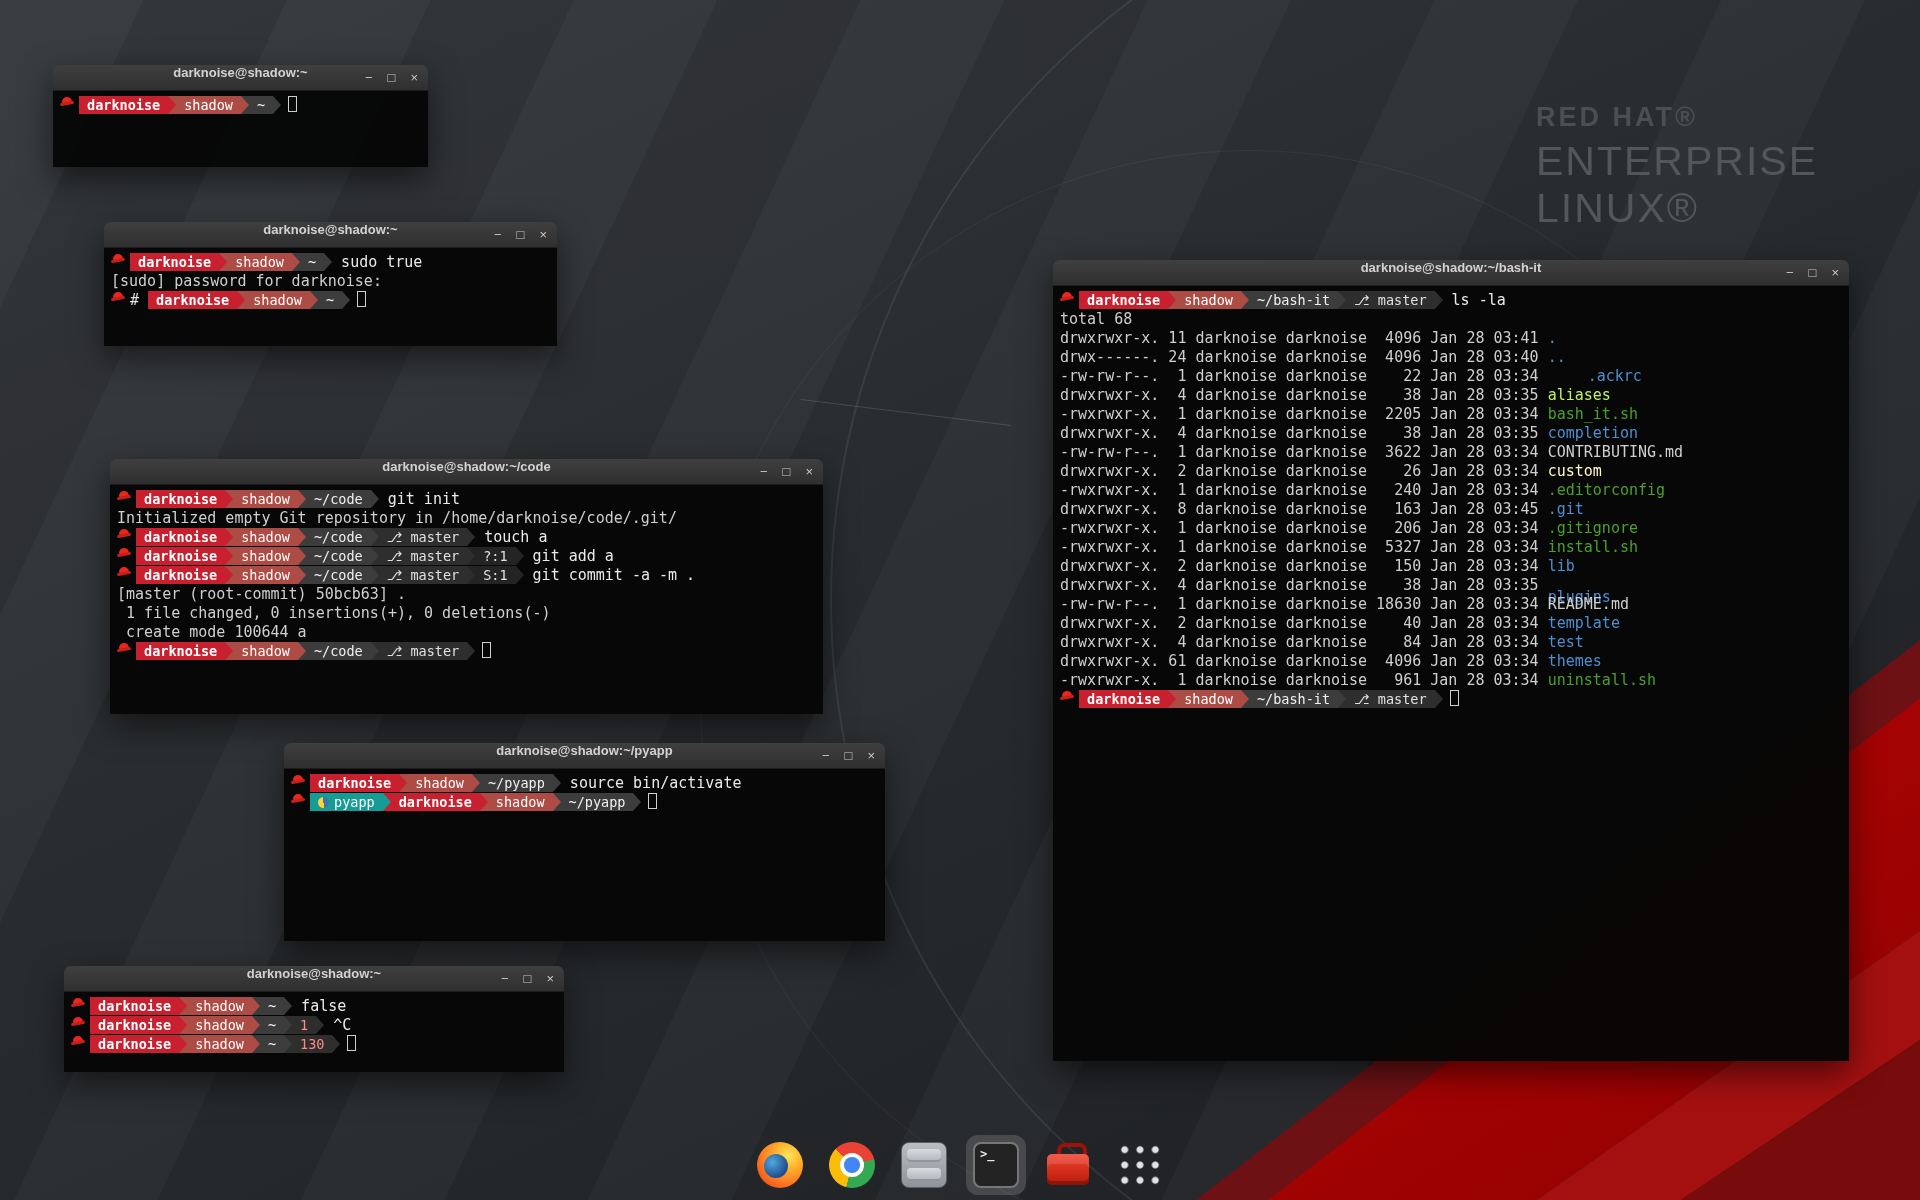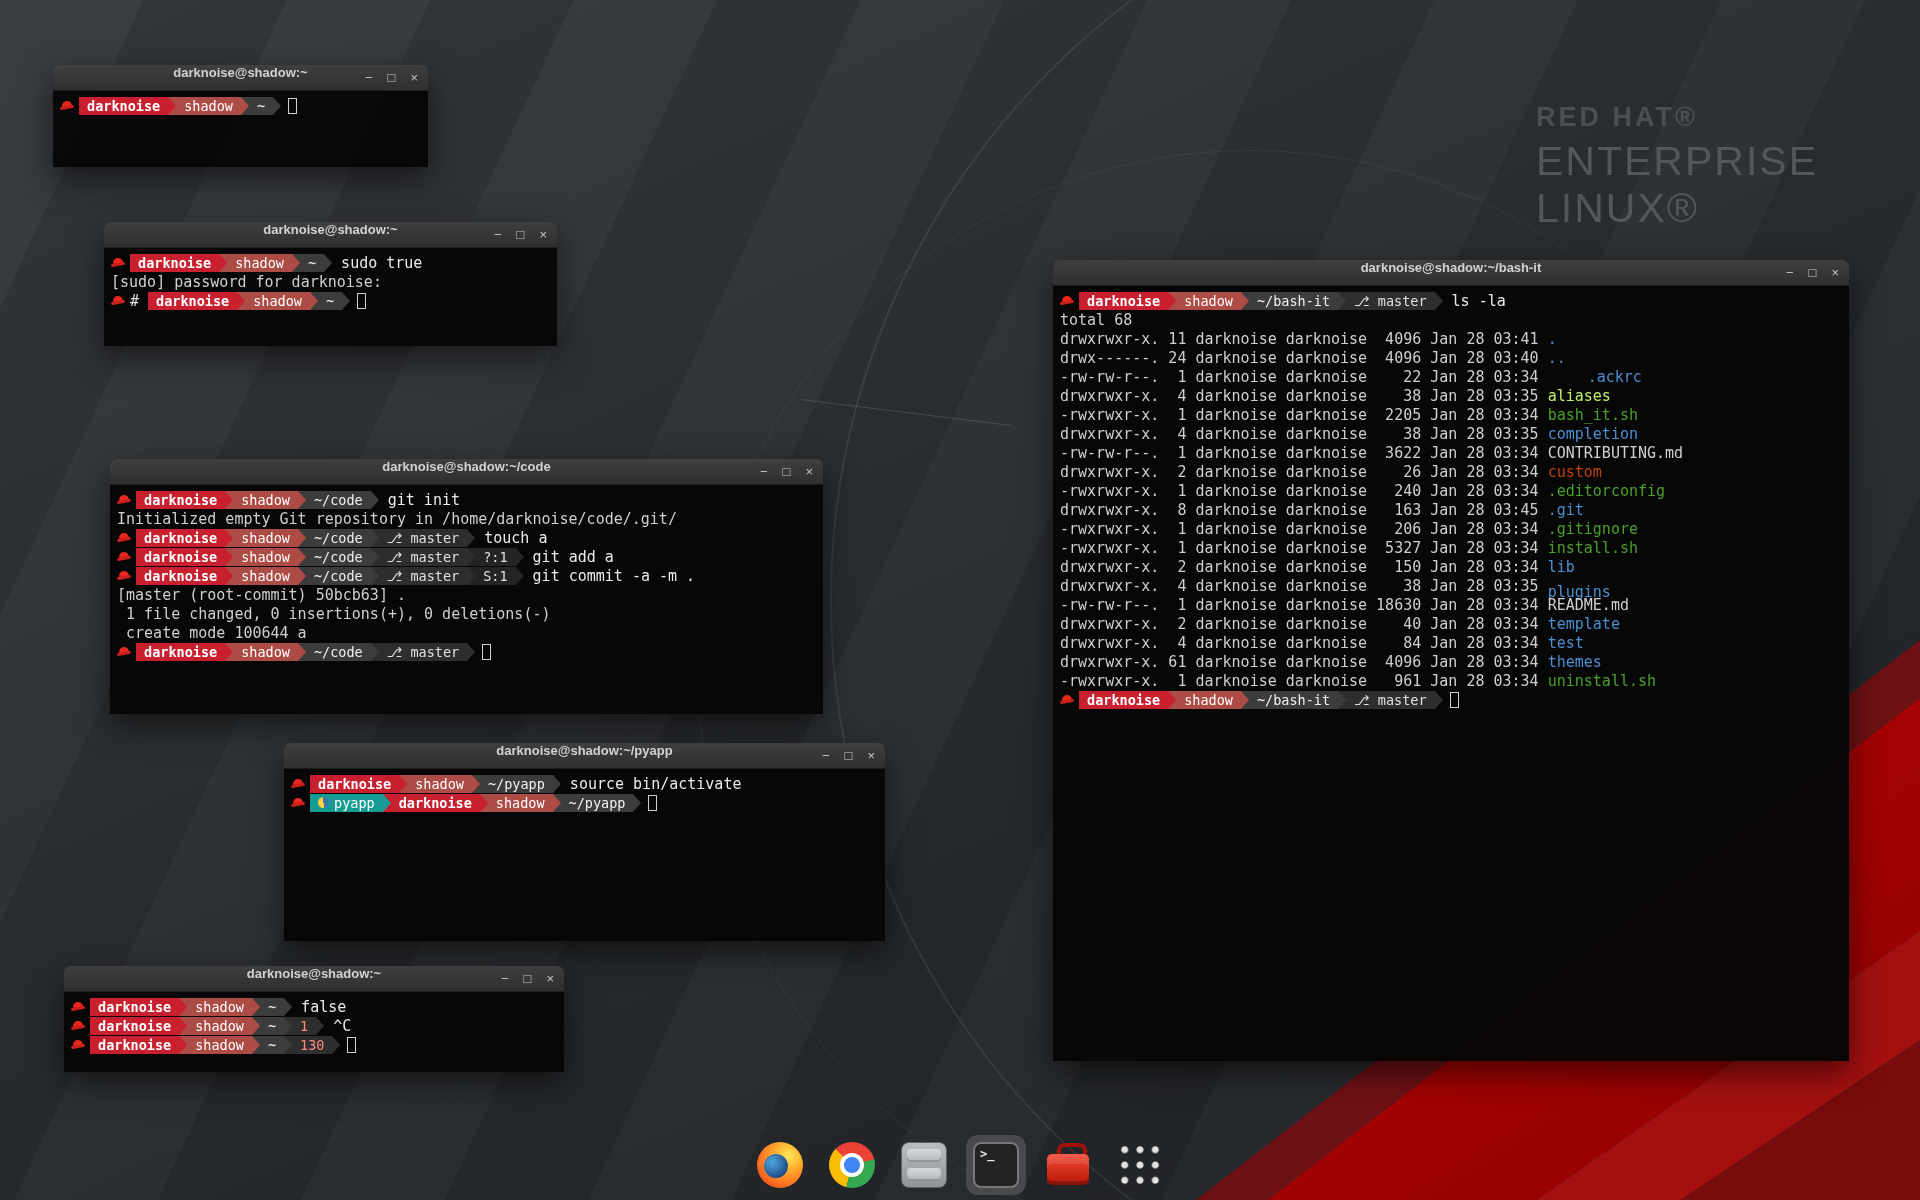--- a/index.html
+++ b/index.html
@@ -47,21 +47,21 @@
 
 
 .t-window{position:absolute;border-radius:8px 8px 0 0;box-shadow:0 12px 32px rgba(0,0,0,0.55);
   z-index:10;display:flex;flex-direction:column}
 .t-titlebar{height:26px;background:linear-gradient(#3f3f3f,#2f2f2f);border-radius:7px 7px 0 0;
   position:relative;display:flex;align-items:flex-start;flex:0 0 auto;border-bottom:1px solid #1d1d1d}
 .t-title{position:absolute;left:0;right:0;text-align:center;font-size:13px;font-weight:bold;color:#d2d2d2}
 .t-btns{margin-left:auto;display:flex;gap:15px;padding-right:10px;z-index:1}
 .t-btn{color:#c9c9c9;font-size:13px;line-height:26px;cursor:default}
 .t-body{flex:1;background:rgba(6,6,6,0.97);padding:5px 7px;overflow:hidden}
-.t-line{display:flex;align-items:center;height:19px;white-space:pre;
+.t-line{display:flex;align-items:flex-start;height:19px;white-space:pre;
   font-family:"DejaVu Sans Mono",monospace;font-size:15px;color:#cfcfcf}
 .t-line .rh-hat{margin-right:5px}
 .t-seg{display:inline-flex;align-items:center;height:18px;padding:0 8px;font-size:13.5px;line-height:18px;white-space:pre}
 .t-sep{width:0;height:0;border-style:solid;border-width:9px 0 9px 8px;border-color:transparent;flex:0 0 auto}
 .t-prefix{color:#e0e0e0}
 .t-cmd{color:#eaeaea}
 .t-cursor{display:inline-block;width:9px;height:16px;border:1.5px solid #cfcfcf;margin-left:7px;flex:0 0 auto}
 .py-icon{display:inline-block;width:11px;height:11px;border-radius:50%;
   background:conic-gradient(#3b77a8 0 180deg,#ffd43b 180deg 360deg);margin-right:5px;flex:0 0 auto}
 
@@ -202,21 +202,21 @@
         <div class="t-body">
           <div class="t-line"><span class="rh-hat"></span><span class="t-seg" style="background: rgb(200, 32, 47); color: rgb(255, 255, 255); font-weight: bold;">darknoise</span><span class="t-sep" style="border-left-color: rgb(200, 32, 47); border-top-color: rgb(173, 75, 69); border-bottom-color: rgb(173, 75, 69);"></span><span class="t-seg" style="background: rgb(173, 75, 69); color: rgb(255, 255, 255);">shadow</span><span class="t-sep" style="border-left-color: rgb(173, 75, 69); border-top-color: rgb(60, 60, 60); border-bottom-color: rgb(60, 60, 60);"></span><span class="t-seg" style="background: rgb(60, 60, 60); color: rgb(240, 240, 240);">~/bash-it</span><span class="t-sep" style="border-left-color: rgb(60, 60, 60); border-top-color: rgb(46, 46, 46); border-bottom-color: rgb(46, 46, 46);"></span><span class="t-seg" style="background: rgb(46, 46, 46); color: rgb(224, 224, 224);">⎇ master</span><span class="t-sep" style="border-left-color: rgb(46, 46, 46);"></span><span class="t-cmd"> ls -la</span></div>
           <div class="t-line"><span>total 68</span></div>
           <div class="t-line"><span>drwxrwxr-x. 11 darknoise darknoise  4096 Jan 28 03:41 </span><span style="color: rgb(77, 143, 209);">.</span></div>
           <div class="t-line"><span>drwx------. 24 darknoise darknoise  4096 Jan 28 03:40 </span><span style="color: rgb(77, 143, 209);">..</span></div>
           <div class="t-line"><span>-rw-rw-r--.  1 darknoise darknoise    22 Jan 28 03:34 </span><span style="color: rgb(77, 143, 209); margin-left: 40px;">.ackrc</span></div>
           <div class="t-line"><span>drwxrwxr-x.  4 darknoise darknoise    38 Jan 28 03:35 </span><span style="color: #bef264;">aliases</span></div>
           <div class="t-line"><span>-rwxrwxr-x.  1 darknoise darknoise  2205 Jan 28 03:34 </span><span style="color: rgb(74, 160, 44);">bash_it.sh</span></div>
           <div class="t-line"><span>drwxrwxr-x.  4 darknoise darknoise    38 Jan 28 03:35 </span><span style="color: rgb(77, 143, 209);">completion</span></div>
           <div class="t-line"><span>-rw-rw-r--.  1 darknoise darknoise  3622 Jan 28 03:34 </span><span style="color: rgb(207, 207, 207);">CONTRIBUTING.md</span></div>
-          <div class="t-line"><span>drwxrwxr-x.  2 darknoise darknoise    26 Jan 28 03:34 </span><span style="color: #c2410c;">custom</span></div>
+          <div class="t-line"><span>drwxrwxr-x.  2 darknoise darknoise    26 Jan 28 03:34 </span><span style="color: #fef9c3;">custom</span></div>
           <div class="t-line"><span>-rwxrwxr-x.  1 darknoise darknoise   240 Jan 28 03:34 </span><span style="color: rgb(74, 160, 44);">.editorconfig</span></div>
           <div class="t-line"><span>drwxrwxr-x.  8 darknoise darknoise   163 Jan 28 03:45 </span><span style="color: rgb(77, 143, 209);">.git</span></div>
           <div class="t-line"><span>-rwxrwxr-x.  1 darknoise darknoise   206 Jan 28 03:34 </span><span style="color: rgb(74, 160, 44);">.gitignore</span></div>
           <div class="t-line"><span>-rwxrwxr-x.  1 darknoise darknoise  5327 Jan 28 03:34 </span><span style="color: rgb(74, 160, 44);">install.sh</span></div>
           <div class="t-line"><span>drwxrwxr-x.  2 darknoise darknoise   150 Jan 28 03:34 </span><span style="color: rgb(77, 143, 209);">lib</span></div>
           <div class="t-line"><span>drwxrwxr-x.  4 darknoise darknoise    38 Jan 28 03:35 </span><span style="color: rgb(77, 143, 209); margin-top: 12px;">plugins</span></div>
           <div class="t-line"><span>-rw-rw-r--.  1 darknoise darknoise 18630 Jan 28 03:34 </span><span style="color: rgb(207, 207, 207);">README.md</span></div>
           <div class="t-line"><span>drwxrwxr-x.  2 darknoise darknoise    40 Jan 28 03:34 </span><span style="color: rgb(77, 143, 209);">template</span></div>
           <div class="t-line"><span>drwxrwxr-x.  4 darknoise darknoise    84 Jan 28 03:34 </span><span style="color: rgb(77, 143, 209);">test</span></div>
           <div class="t-line"><span>drwxrwxr-x. 61 darknoise darknoise  4096 Jan 28 03:34 </span><span style="color: rgb(77, 143, 209);">themes</span></div>

